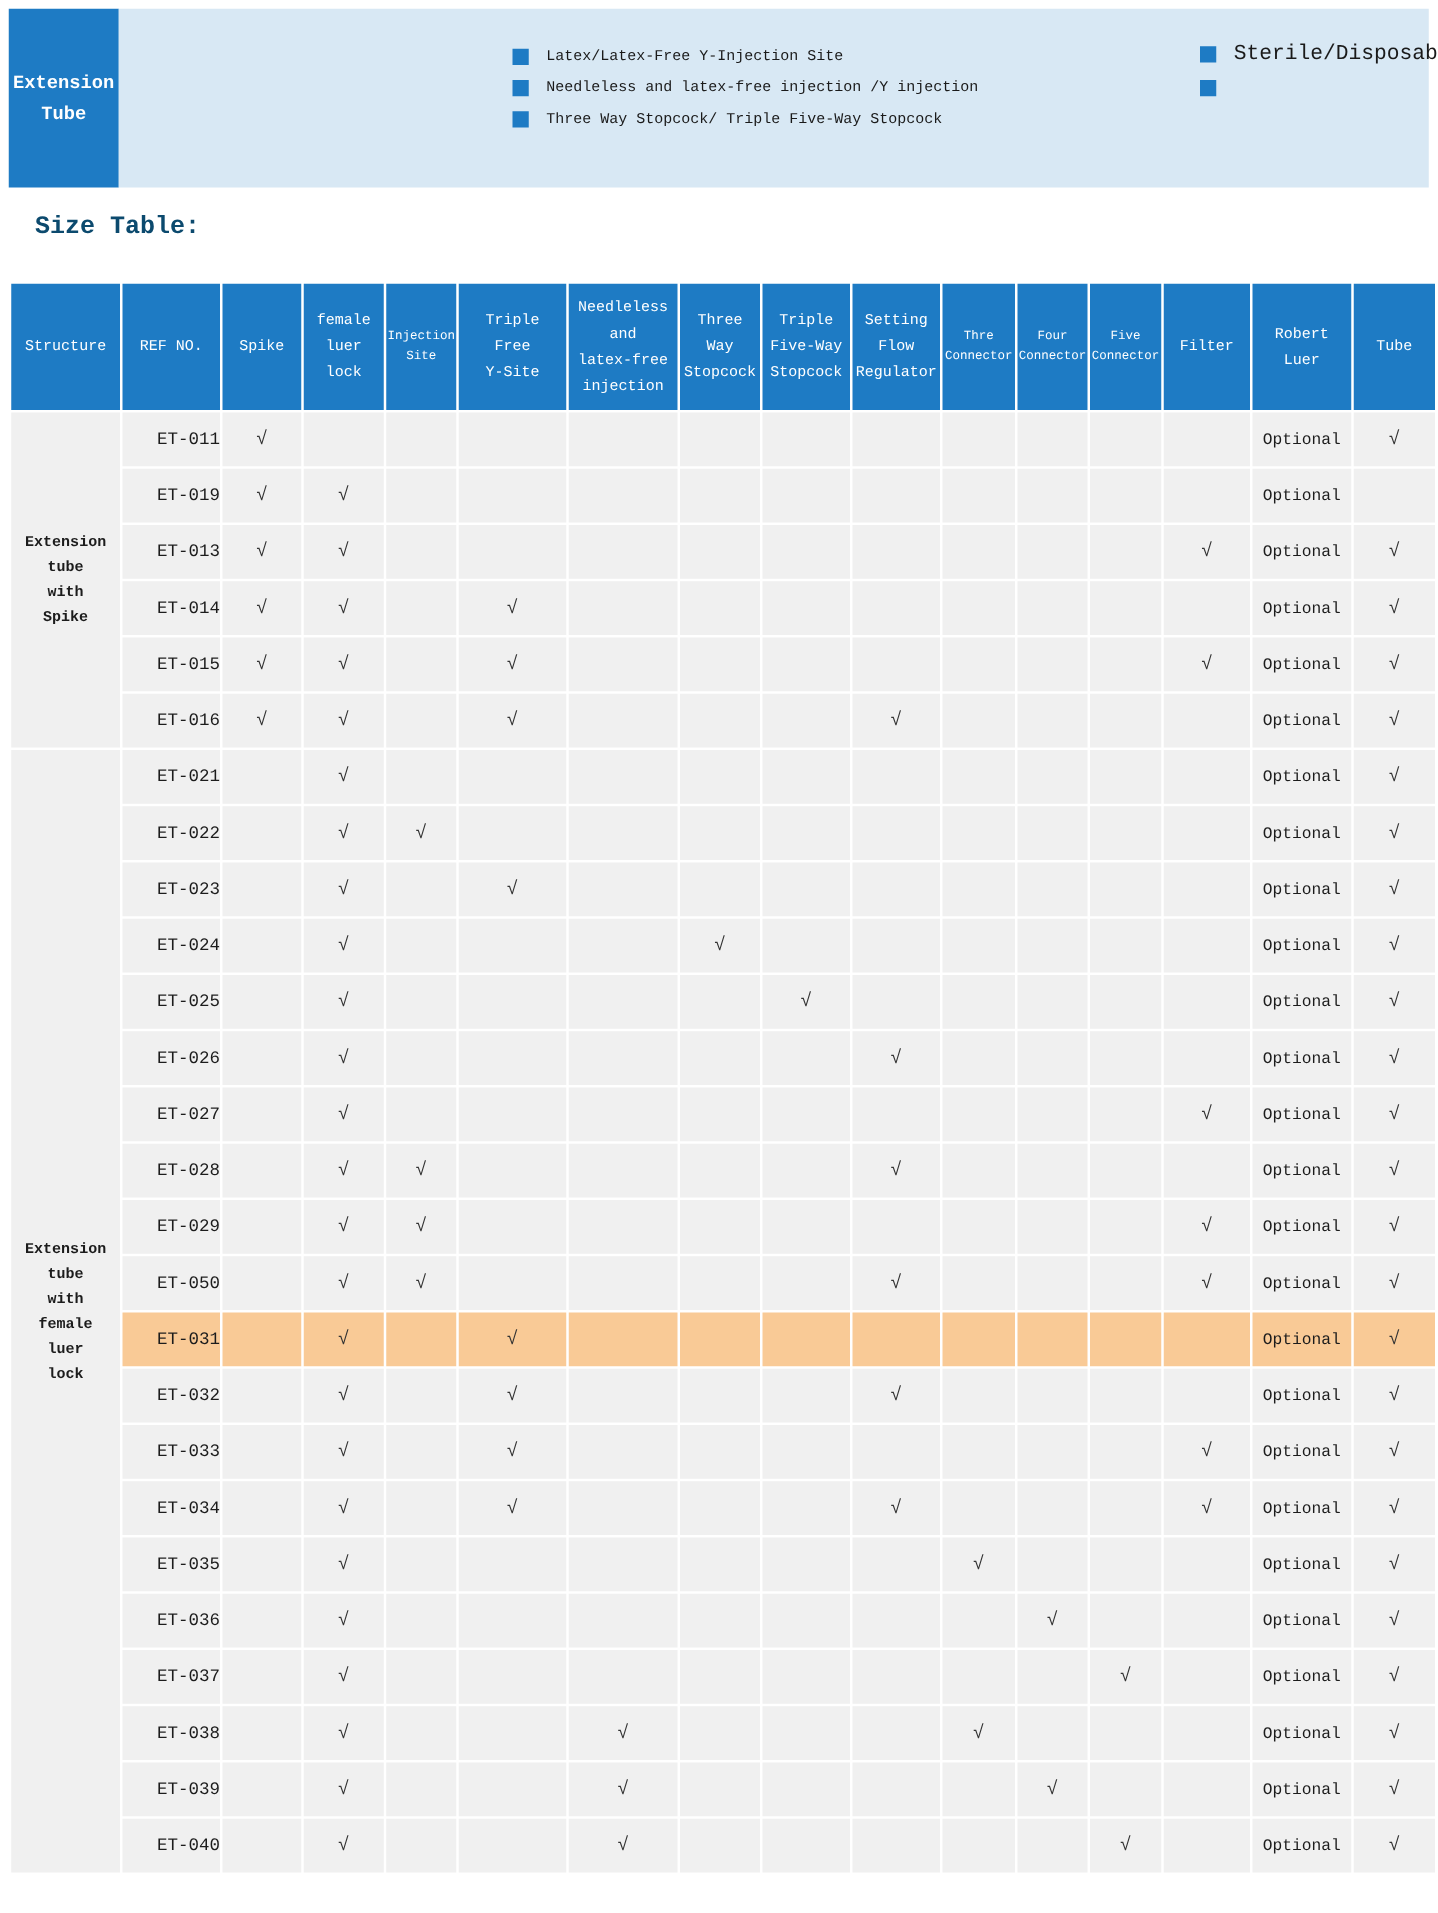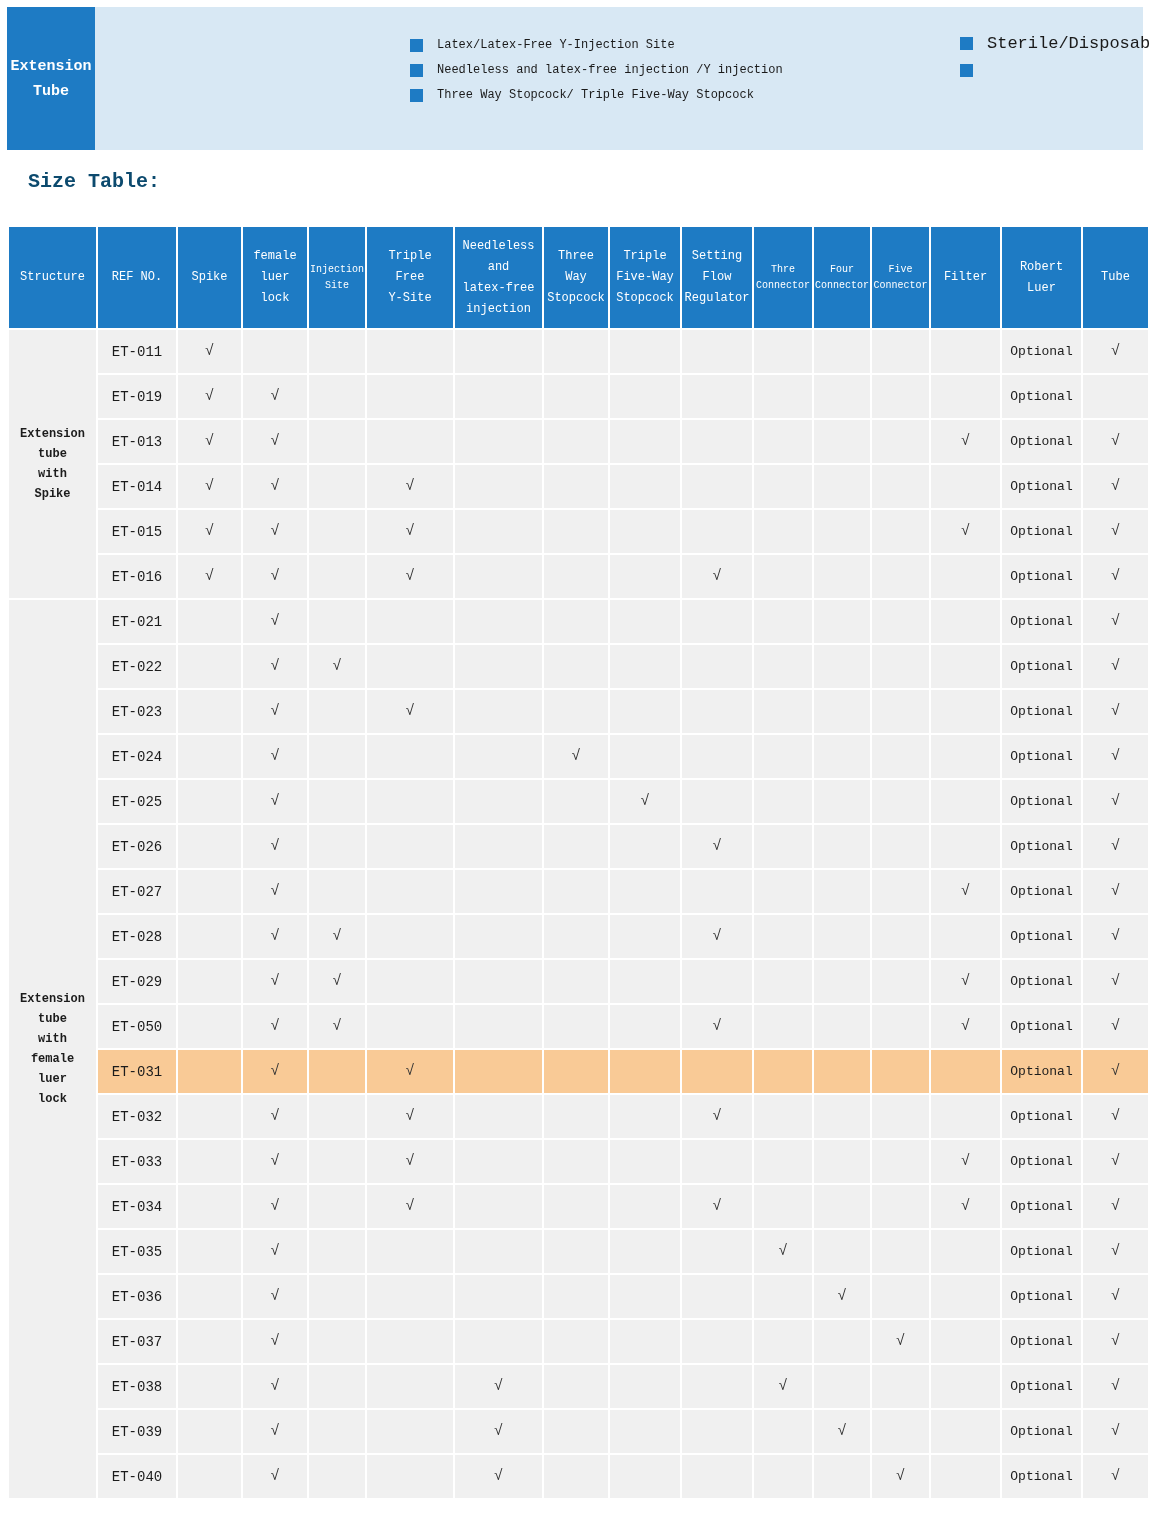--- a/index.html
+++ b/index.html
@@ -35,21 +35,21 @@
   #table-wrap{position:absolute;left:7px;top:225px;}
   table{border-collapse:separate;border-spacing:2px;table-layout:fixed;background:#fff;}
   th,td{padding:0;margin:0;text-align:center;vertical-align:middle;overflow:hidden;}
   th{background:var(--blue);color:#fff;font-weight:normal;font-size:12px;height:101px;}
   th div{line-height:21px;}
   th.small{font-size:10px;}
   th.small div{line-height:16px;}
   td{background:var(--cell);height:43px;}
   td.structure{font-size:12px;font-weight:bold;}
   td.structure div{line-height:20px;}
-  td.ref{font-size:14px;}
+  td.ref{font-size:14px;text-align:right;}
   td.check{font-size:15px;color:#333;}
   td.optional{font-size:13px;}
   td.hl{background:var(--hl);}
 </style>
 </head>
 <body>
 
 <div class="top-banner">
   <div class="title-box">
     <div>Extension</div>

